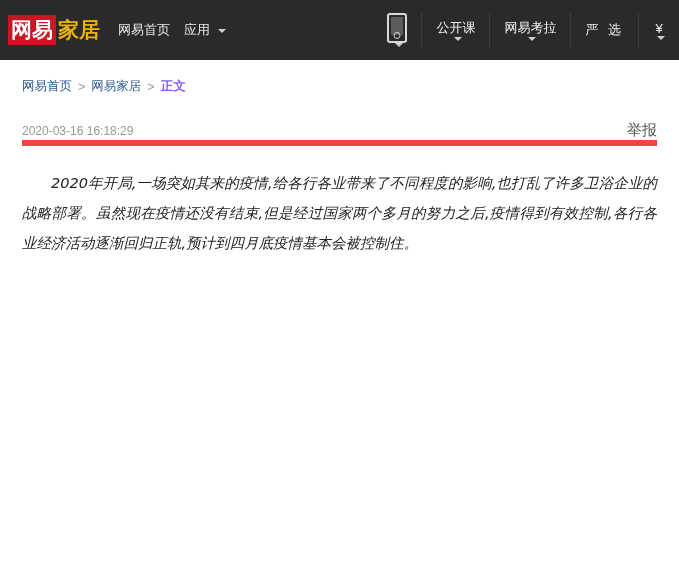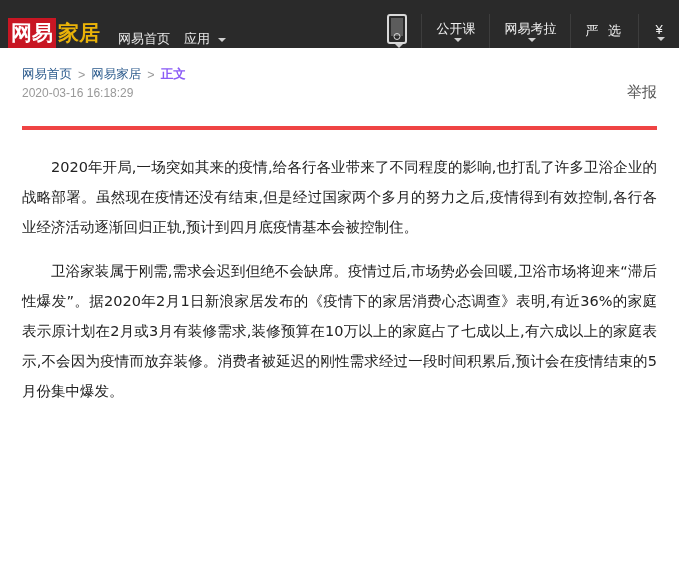--- a/index.html
+++ b/index.html
@@ -8,24 +8,24 @@
     width: 679px;
     height: 579px;
     background: #ffffff;
     font-family: "Liberation Sans", sans-serif;
     overflow: hidden;
     position: relative;
   }
 
   
   .topbar {
-    height: 48px;
+    height: 60px;
     background: #2a2a2a;
     display: flex;
-    align-items: flex-end;
+    align-items: center;
     color: #fff;
     position: relative;
   }
   .logo {
     width: 110px;
     display: flex;
     align-items: center;
     padding-left: 8px;
   }
   .logo-red {
@@ -122,22 +122,23 @@
     color: #1a1a1a;
     font-weight: bold;
     margin: 24px 0 0 0;
     font-family: "DejaVu Sans", sans-serif;
     letter-spacing: 1px;
   }
 
   .meta-row {
     display: flex;
     align-items: center;
-    padding-bottom: 24px;
-    border-bottom: 4px solid #ef4444;
+    margin-top: 26px;
+    padding-bottom: 0;
+    border-bottom: 6px solid #ef4444;
     font-size: 12px;
     color: #999;
   }
   .meta-row .report { margin-left: auto; color: #555; font-size: 15px; }
 
   .share-row {
     display: flex;
     align-items: center;
     margin-top: 20px;
     padding-bottom: 20px;
@@ -185,21 +186,21 @@
   .comment-count { color: #cf2b2b; font-size: 13px; }
 
   .article {
     margin-top: 22px;
     font-size: 14.5px;
     line-height: 30px;
     color: #222;
     text-align: justify;
     font-family: "DejaVu Sans", sans-serif;
   }
-  .article p { margin: 0 0 14px 0; text-indent: 2em; }
+  .article p { margin: 0 0 14px 0; text-indent: 2em; font-style: italic; }
 </style>
 </head>
 <body>
 
 <div class="topbar">
   <div class="logo">
     <span class="logo-red">网易</span>
     <span class="logo-white">家居</span>
   </div>
   <div class="nav-left">
@@ -248,16 +249,15 @@
 
 
   <div class="meta-row">
     <span>2020-03-16 16:18:29</span>
     <span class="report">举报</span>
   </div>
 
 
   <div class="article">
     <p>2020年开局,一场突如其来的疫情,给各行各业带来了不同程度的影响,也打乱了许多卫浴企业的战略部署。虽然现在疫情还没有结束,但是经过国家两个多月的努力之后,疫情得到有效控制,各行各业经济活动逐渐回归正轨,预计到四月底疫情基本会被控制住。</p>
-    <p>卫浴家装属于刚需,需求会迟到但绝不会缺席。疫情过后,市场势必会回暖,卫浴市场将迎来“滞后性爆发”。据2020年2月1日新浪家居发布的《疫情下的家居消费心态调查》表明,有近36%的家庭表示原计划在2月或3月有装修需求,装修预算在10万以上的家庭占了七成以上,有六成以上的家庭表示,不会因为疫情而放弃装修。消费者被延迟的刚性需求经过一段时间积累后,预计会在疫情结束的5月份集中爆发。</p>
   </div>
 
 </div>
 
 </body></html>

